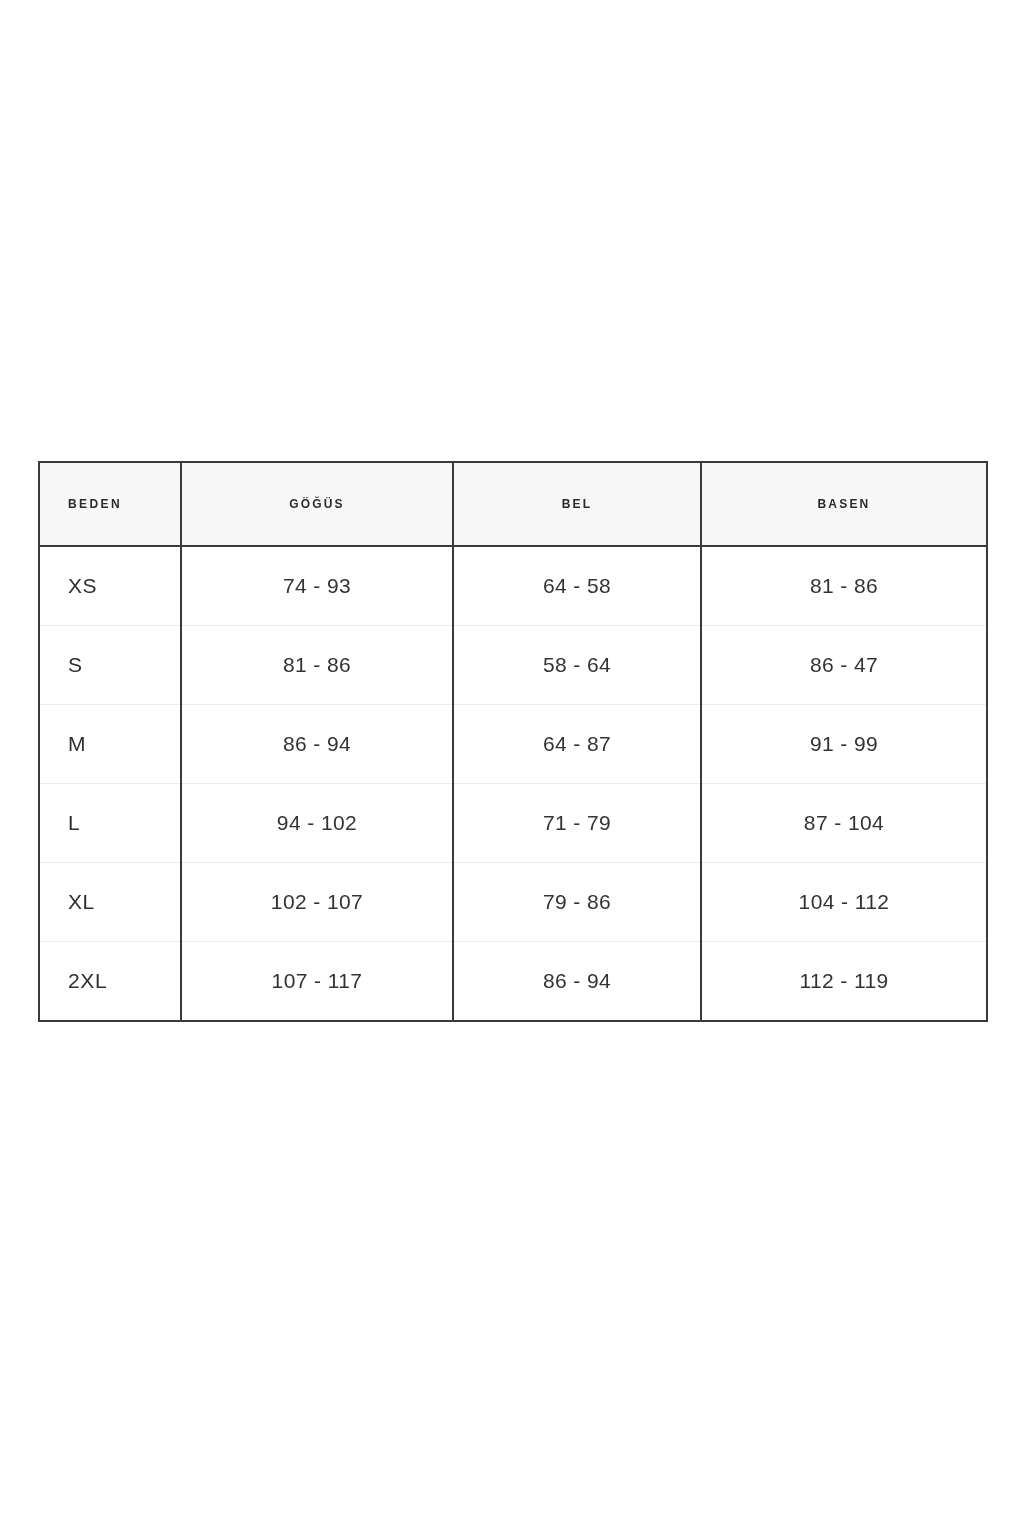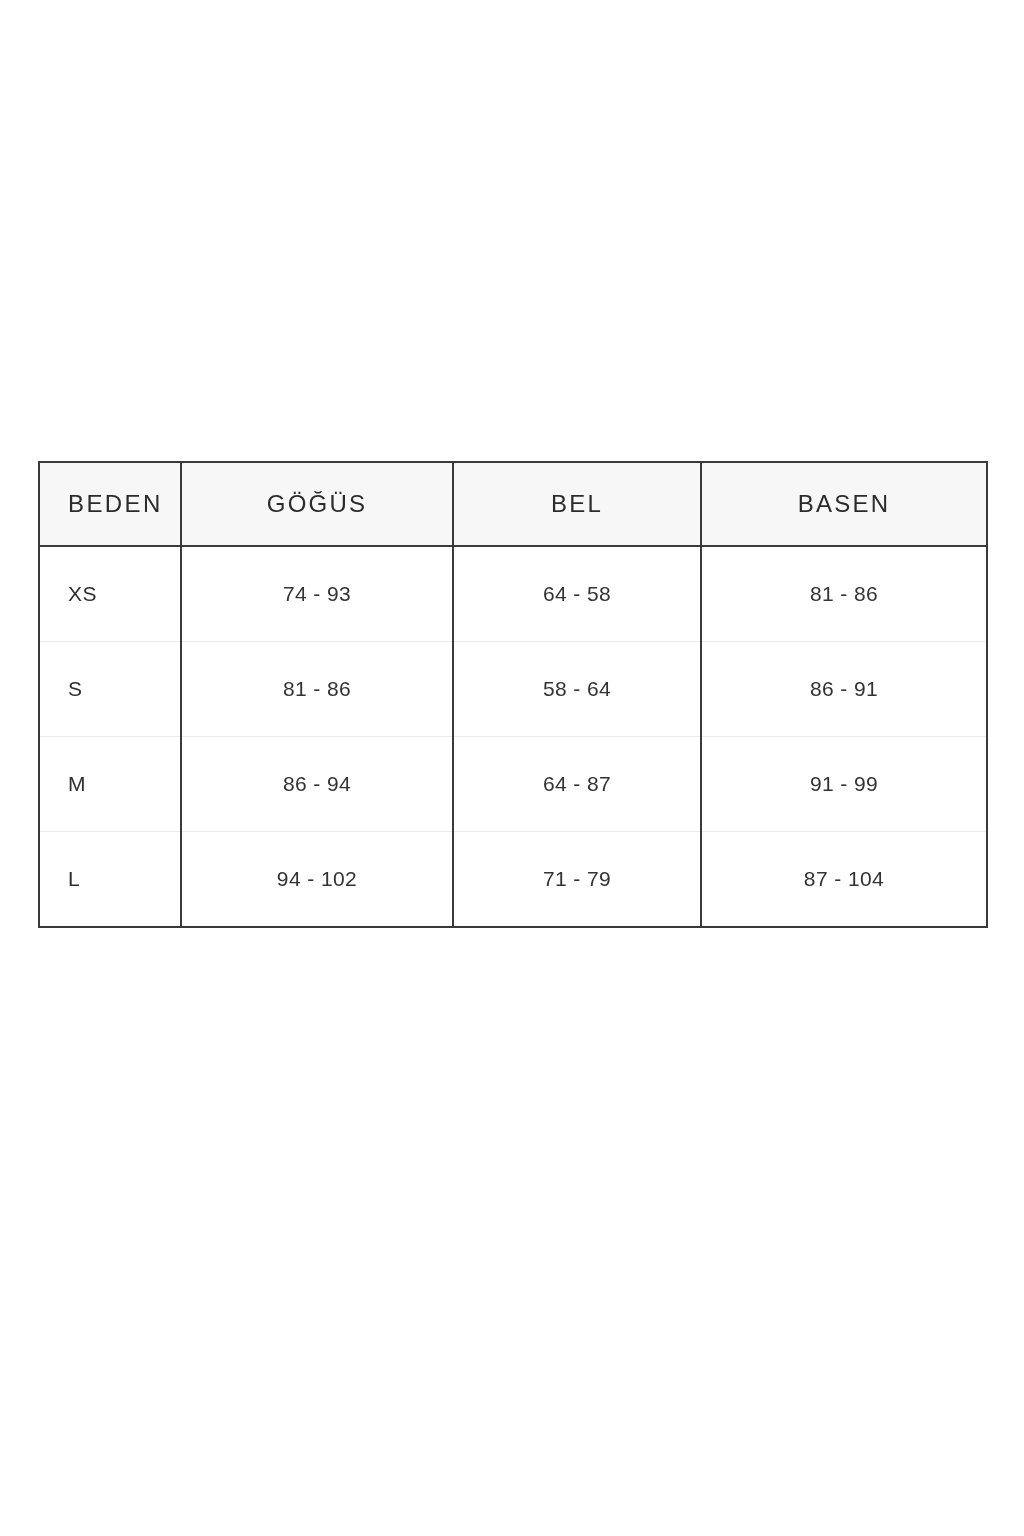--- a/index.html
+++ b/index.html
@@ -30,22 +30,22 @@
   }
 
   table.size-table col.c-beden { width: 142px; }
   table.size-table col.c-gogus { width: 272px; }
   table.size-table col.c-bel   { width: 248px; }
   table.size-table col.c-basen { width: 286px; }
 
   table.size-table thead th {
     background: #f7f7f7;
     height: 82px;
-    font-size: 24px;
-    font-weight: normal;
+    font-size: 12px;
+    font-weight: bold;
     letter-spacing: 2.2px;
     color: #2b2b2b;
     border-right: 2px solid #3a3a3a;
     border-bottom: 2px solid #3a3a3a;
     text-align: center;
     padding: 0;
   }
   table.size-table thead th:last-child {
     border-right: none;
   }
@@ -55,21 +55,21 @@
     letter-spacing: 2.4px;
   }
 
   table.size-table tbody td {
     height: 78px;
     font-size: 21px;
     color: #333333;
     text-align: center;
     border-right: 2px solid #3a3a3a;
     border-bottom: 1px solid #ececec;
-    padding: 8px;
+    padding: 0;
     letter-spacing: 0.4px;
   }
   table.size-table tbody td:last-child {
     border-right: none;
   }
   table.size-table tbody tr:last-child td {
     border-bottom: none;
   }
   table.size-table tbody td.td-beden {
     text-align: left;
@@ -102,29 +102,41 @@
       <tr>
         <td class="td-beden">XS</td>
         <td>74 - 93</td>
         <td>64 - 58</td>
         <td>81 - 86</td>
       </tr>
       <tr>
         <td class="td-beden">S</td>
         <td>81 - 86</td>
         <td>58 - 64</td>
-        <td>86 - 91</td>
+        <td>86 - 47</td>
       </tr>
       <tr>
         <td class="td-beden">M</td>
         <td>86 - 94</td>
         <td>64 - 87</td>
         <td>91 - 99</td>
       </tr>
       <tr>
         <td class="td-beden">L</td>
         <td>94 - 102</td>
         <td>71 - 79</td>
         <td>87 - 104</td>
       </tr>
+      <tr>
+        <td class="td-beden">XL</td>
+        <td>102 - 107</td>
+        <td>79 - 86</td>
+        <td>104 - 112</td>
+      </tr>
+      <tr>
+        <td class="td-beden">2XL</td>
+        <td>107 - 117</td>
+        <td>86 - 94</td>
+        <td>112 - 119</td>
+      </tr>
     </tbody>
   </table>
 </div>
 
 </body></html>

